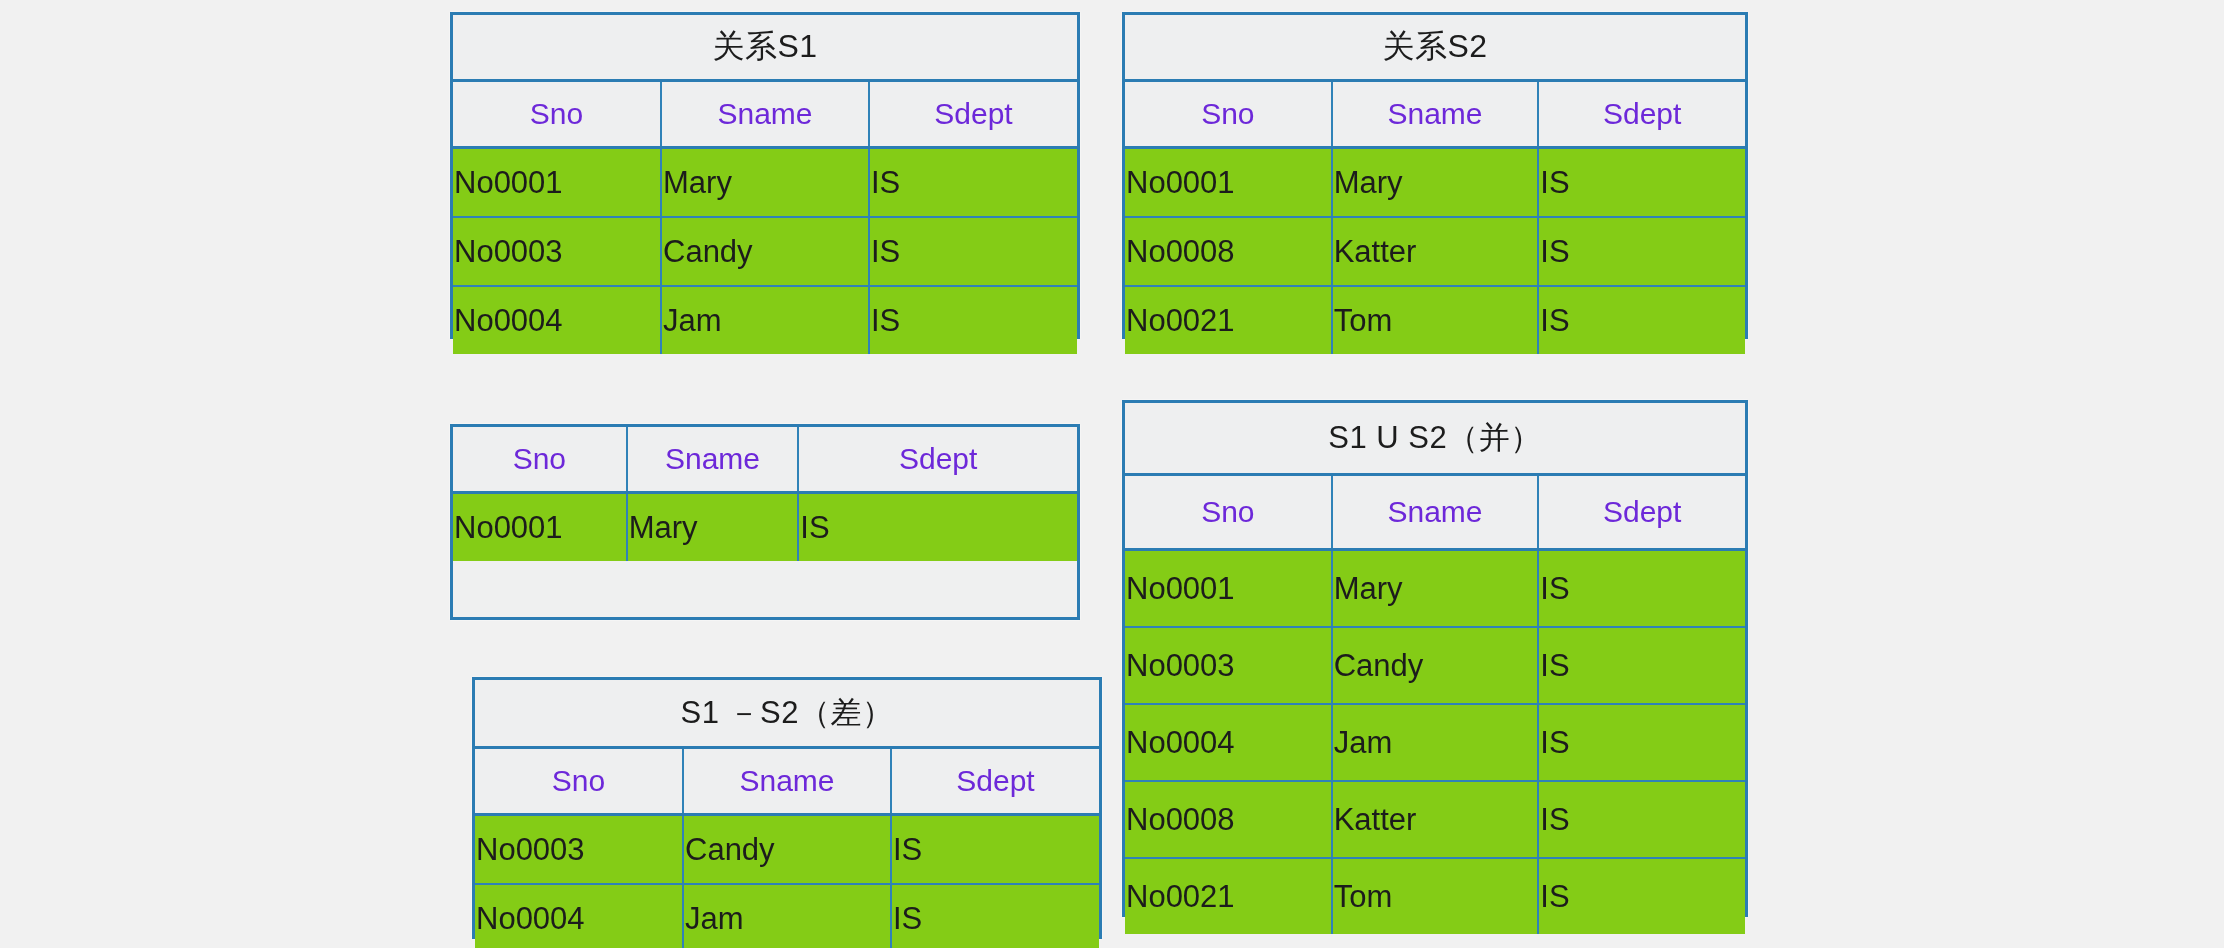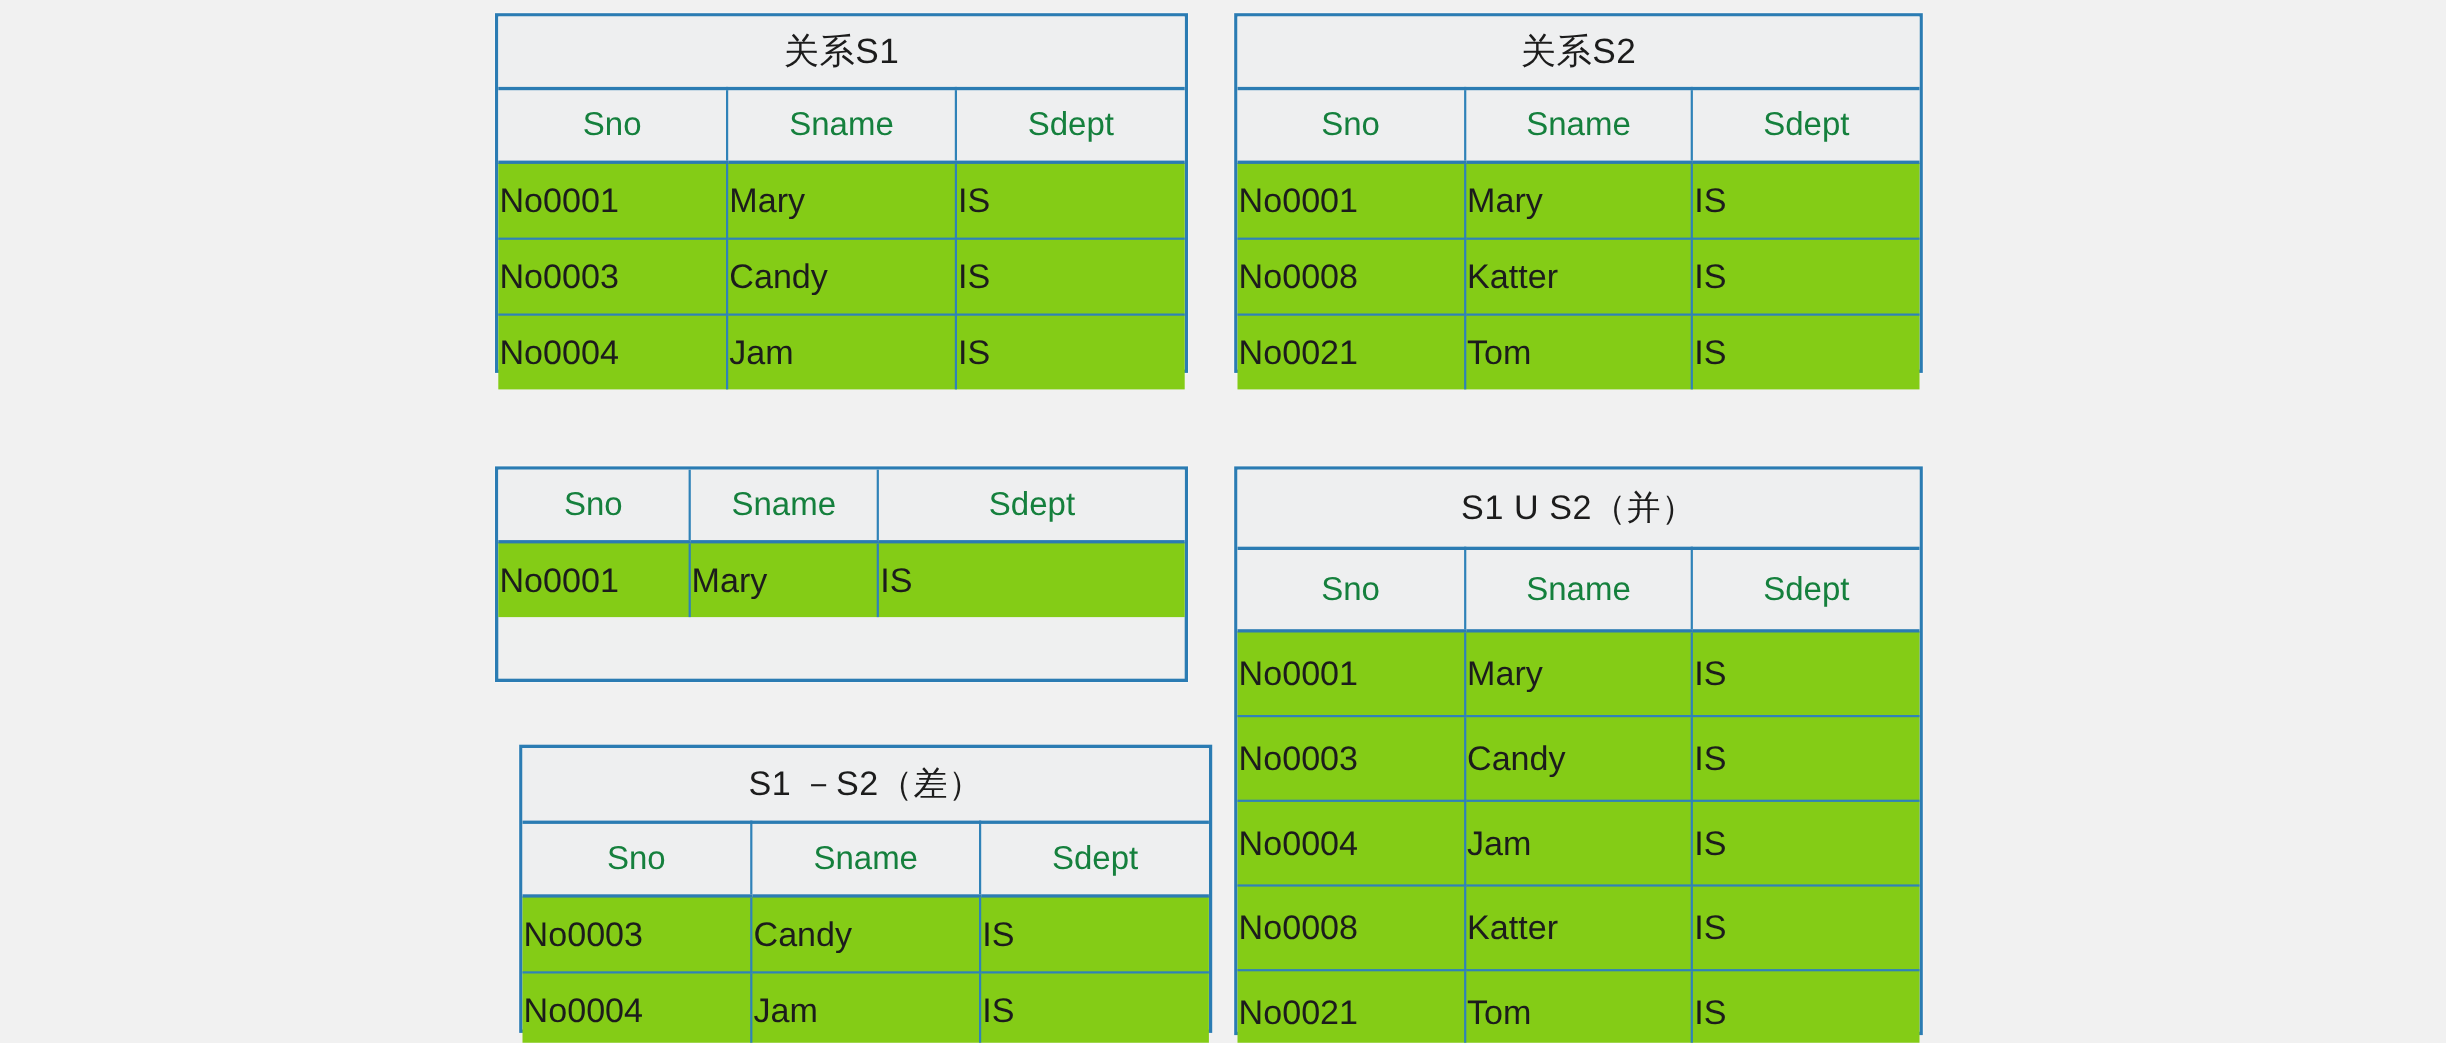--- a/index.html
+++ b/index.html
@@ -41,21 +41,21 @@
     color: #1c1c1c;
     border-bottom: 3px solid #2b7cb3;
     background: #eeeff0;
     font-weight: 400;
     letter-spacing: 0.5px;
   }
 
   .rel-table .head-row td {
     text-align: center;
     vertical-align: middle;
-    color: #15803d;
+    color: #6d28d9;
     border-bottom: 3px solid #2b7cb3;
     background: #eeeff0;
   }
 
   .rel-table .data-row td {
     text-align: left;
     vertical-align: middle;
     color: #1c1c1c;
     border-bottom: 2px solid #2f82b8;
     background: #84cc16;
@@ -111,21 +111,21 @@
     width: 630px;
     height: 262px;
   }
   #table-difference .title-row td { height: 64px; font-size: 31px; }
   #table-difference .head-row td  { height: 62px; font-size: 30px; }
   #table-difference .data-row td  { height: 65px; font-size: 31px; }
 
   
   #table-union {
     left: 1122px;
-    top: 424px;
+    top: 400px;
     width: 626px;
     height: 517px;
   }
   #table-union .title-row td { height: 68px; font-size: 31px; }
   #table-union .head-row td  { height: 70px; font-size: 30px; }
   #table-union .data-row td  { height: 73px; font-size: 31px; }
 
   .c0 { width: 27.8%; }
   .c1 { width: 27.3%; }
   .c2 { width: 44.9%; }

